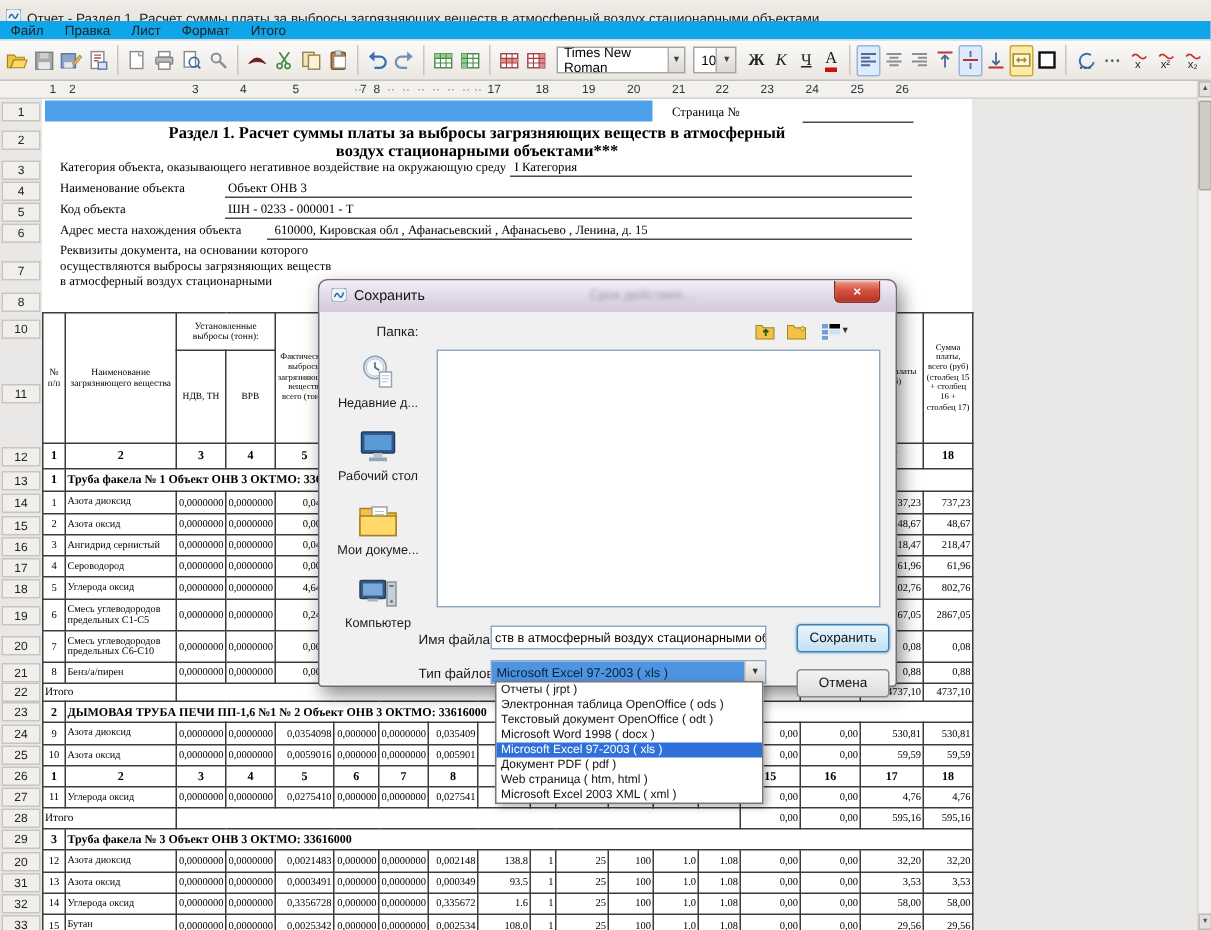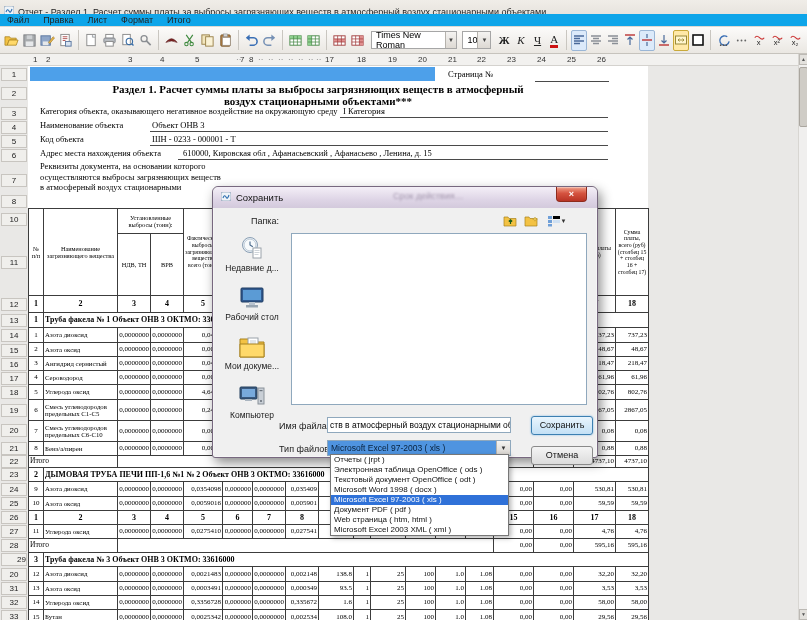--- a/index.html
+++ b/index.html
@@ -428,21 +428,21 @@
         <div class="gutter-cell" style="top: 338px;">19</div>
         <div class="gutter-cell" style="top: 358px;">20</div>
         <div class="gutter-cell" style="top: 376px;">21</div>
         <div class="gutter-cell" style="top: 389px;">22</div>
         <div class="gutter-cell" style="top: 402px;">23</div>
         <div class="gutter-cell" style="top: 417px;">24</div>
         <div class="gutter-cell" style="top: 431px;">25</div>
         <div class="gutter-cell" style="top: 445px;">26</div>
         <div class="gutter-cell" style="top: 459px;">27</div>
         <div class="gutter-cell" style="top: 473px;">28</div>
-        <div class="gutter-cell" style="top: 487px; text-align: right;">29</div>
+        <div class="gutter-cell" style="top: 487px;">29</div>
         <div class="gutter-cell" style="top: 502px;">20</div>
         <div class="gutter-cell" style="top: 516px;">31</div>
         <div class="gutter-cell" style="top: 530px;">32</div>
         <div class="gutter-cell" style="top: 544px;">33</div>
       </div>
     <div class="page">
       <div class="bluebar"></div>
       <div class="abs" style="left:420px; top:3px; font-size:8.5px;">Страница №</div>
       <div class="hline" style="left:507px; top:15px; width:74px;"></div>
       <div class="doc-title" style="top:17px;">Раздел 1. Расчет суммы платы за выбросы загрязняющих веществ в атмосферный</div>

